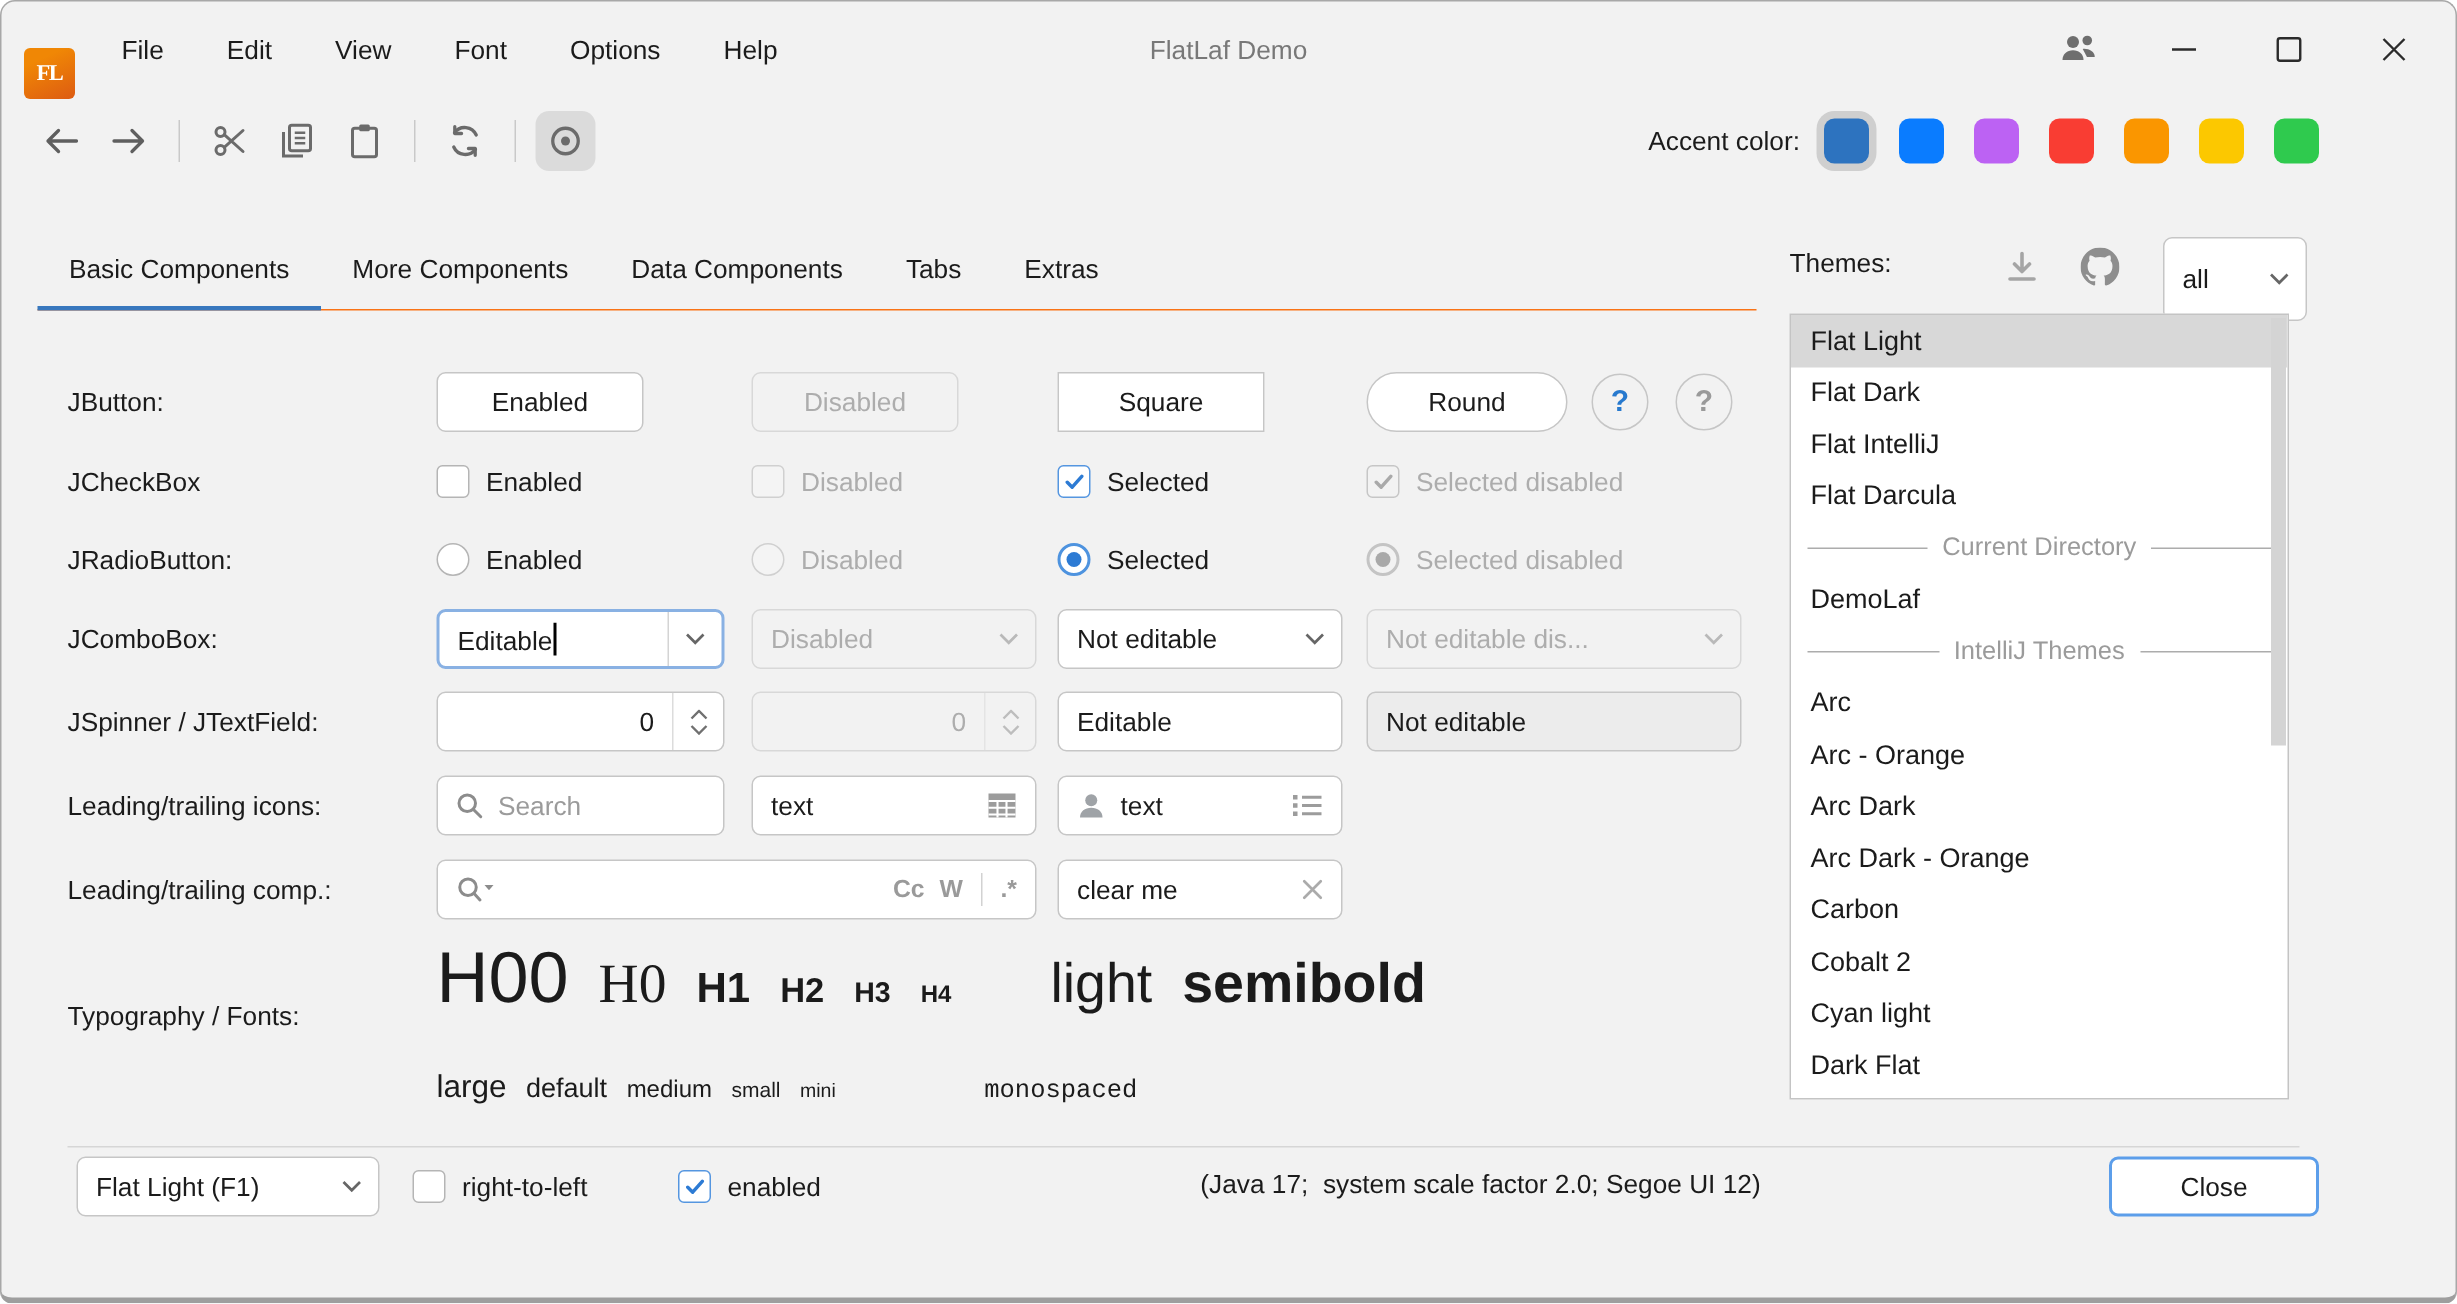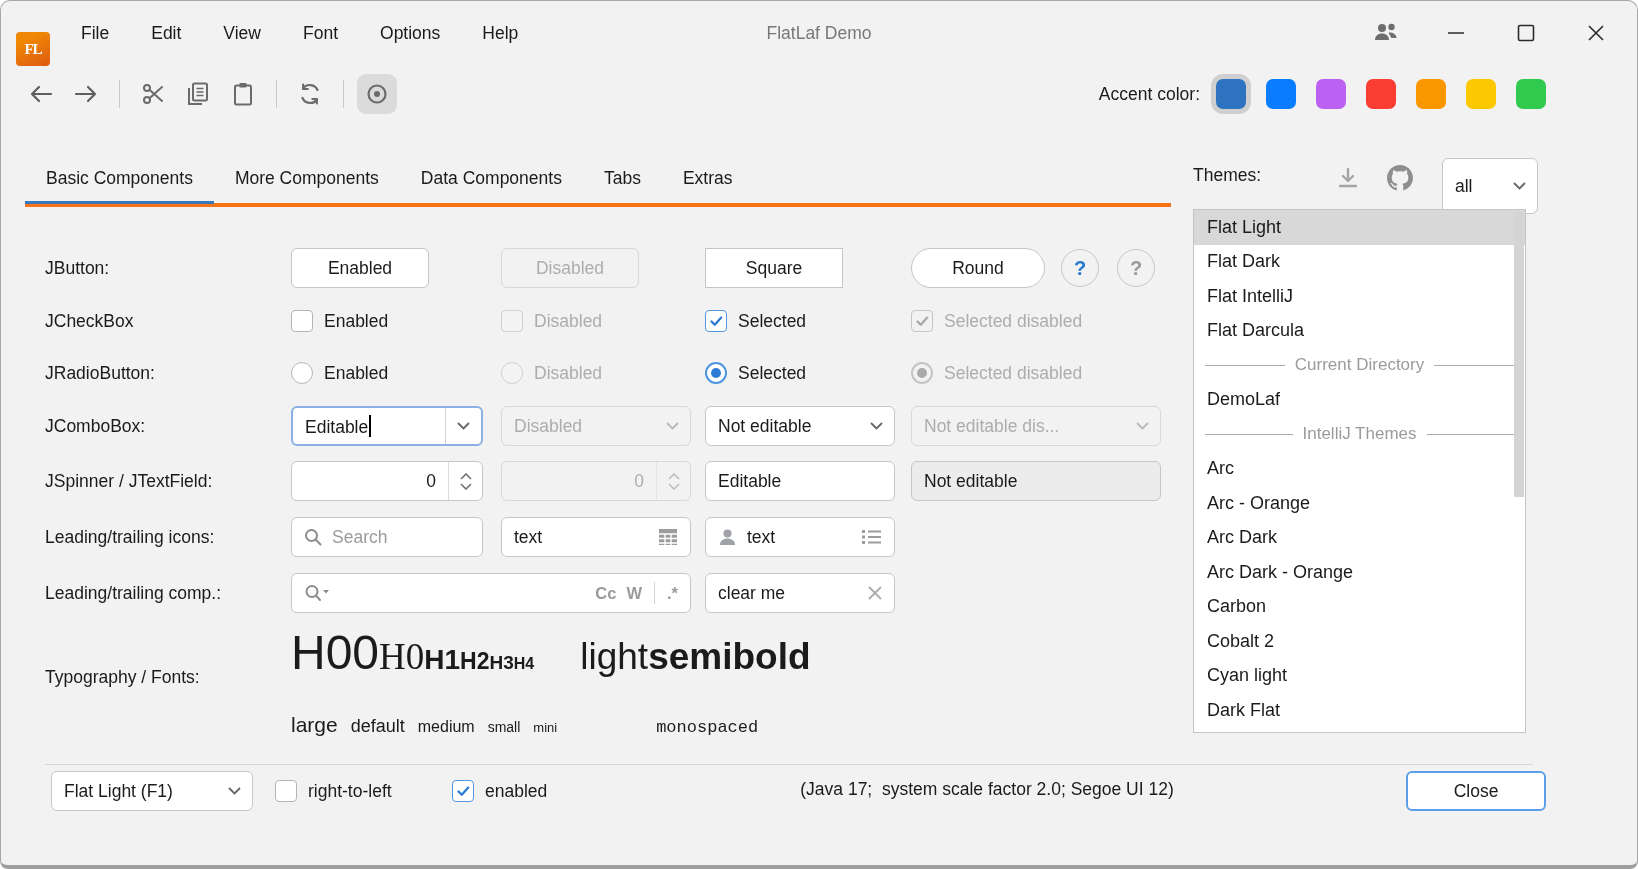--- a/index.html
+++ b/index.html
@@ -30,21 +30,21 @@
   .tool-btn.selected { background:#DBDBDB; }
   .tool-sep { width:1px; height:28px; background:#C9C9C9; margin:0 8px; }
   .accent-area { position:absolute; right:91px; top:0; height:50px; display:flex; align-items:center; }
   .accent-label { font-size:17.5px; margin-right:16px; }
   .swatches { display:flex; gap:20px; align-items:center; }
   .swatch { width:30px; height:30px; border-radius:7px; }
   .swatch.selected { box-shadow:0 0 0 5px #CFCFCF; }
 
   
   .tabbar { position:absolute; top:152px; left:24px; width:1146px; height:54px;
-            display:flex; border-bottom:4px solid #f97316; }
+            display:flex; border-bottom:1px solid #f97316; }
   .tab { padding:0 21px; display:flex; align-items:center; font-size:17.5px; position:relative; cursor:default; }
   .tab.selected::after { content:""; position:absolute; left:0; right:0; bottom:-1px; height:3px; background:#3878BE; }
 
   
   .row { position:absolute; left:44px; height:40px; display:flex; align-items:center; }
   .rlabel { width:246px; font-size:17.5px; }
   .c1 { width:192px; margin-right:18px; display:flex; align-items:center; }
   .c2 { width:190px; margin-right:14px; display:flex; align-items:center; }
   .c3 { width:190px; margin-right:16px; display:flex; align-items:center; }
   .c4 { width:250px; display:flex; align-items:center; }
@@ -97,21 +97,21 @@
   .tf { height:40px; width:100%; background:#fff; border:1px solid #C6C6C6; border-radius:6px;
         display:flex; align-items:center; padding:0 12px; font-size:17.5px; gap:10px; overflow:hidden; }
   .tf.grayed { background:#ECECEC; }
   .tf .ph { color:#9B9B9B; }
   .tf .grow { flex:1; }
   .tf .mtxt { color:#9A9A9A; font-weight:bold; font-size:16.5px; }
   .tf .mdiv { width:1px; height:22px; background:#D2D2D2; margin:0 2px; }
 
   
   .typo-label { position:absolute; left:44px; top:666px; font-size:17.5px; }
-  .typo-h { position:absolute; left:290px; top:624px; display:flex; align-items:baseline; gap:0; }
+  .typo-h { position:absolute; left:290px; top:624px; display:flex; align-items:baseline; gap:20px; }
   .h00 { font-size:48px; } .h0 { font-size:37px;font-family:Liberation Serif, serif; } .h1 { font-size:28px; font-weight:bold; }
   .h2 { font-size:23px; font-weight:bold; } .h3 { font-size:19px; font-weight:bold; }
   .h4 { font-size:16px; font-weight:bold; }
   .t-light { font-size:37px; font-weight:300; margin-left:46px; }
   .t-semibold { font-size:37px; font-weight:bold; }
   .typo-s { position:absolute; left:290px; top:712px; display:flex; align-items:baseline; gap:13px; }
   .t-large { font-size:21px; } .t-default { font-size:18px; } .t-medium { font-size:16px; }
   .t-small { font-size:14px; } .t-mini { font-size:13px; }
   .t-mono { font-size:17px; font-family:"Liberation Mono", monospace; margin-left:86px; }
 

